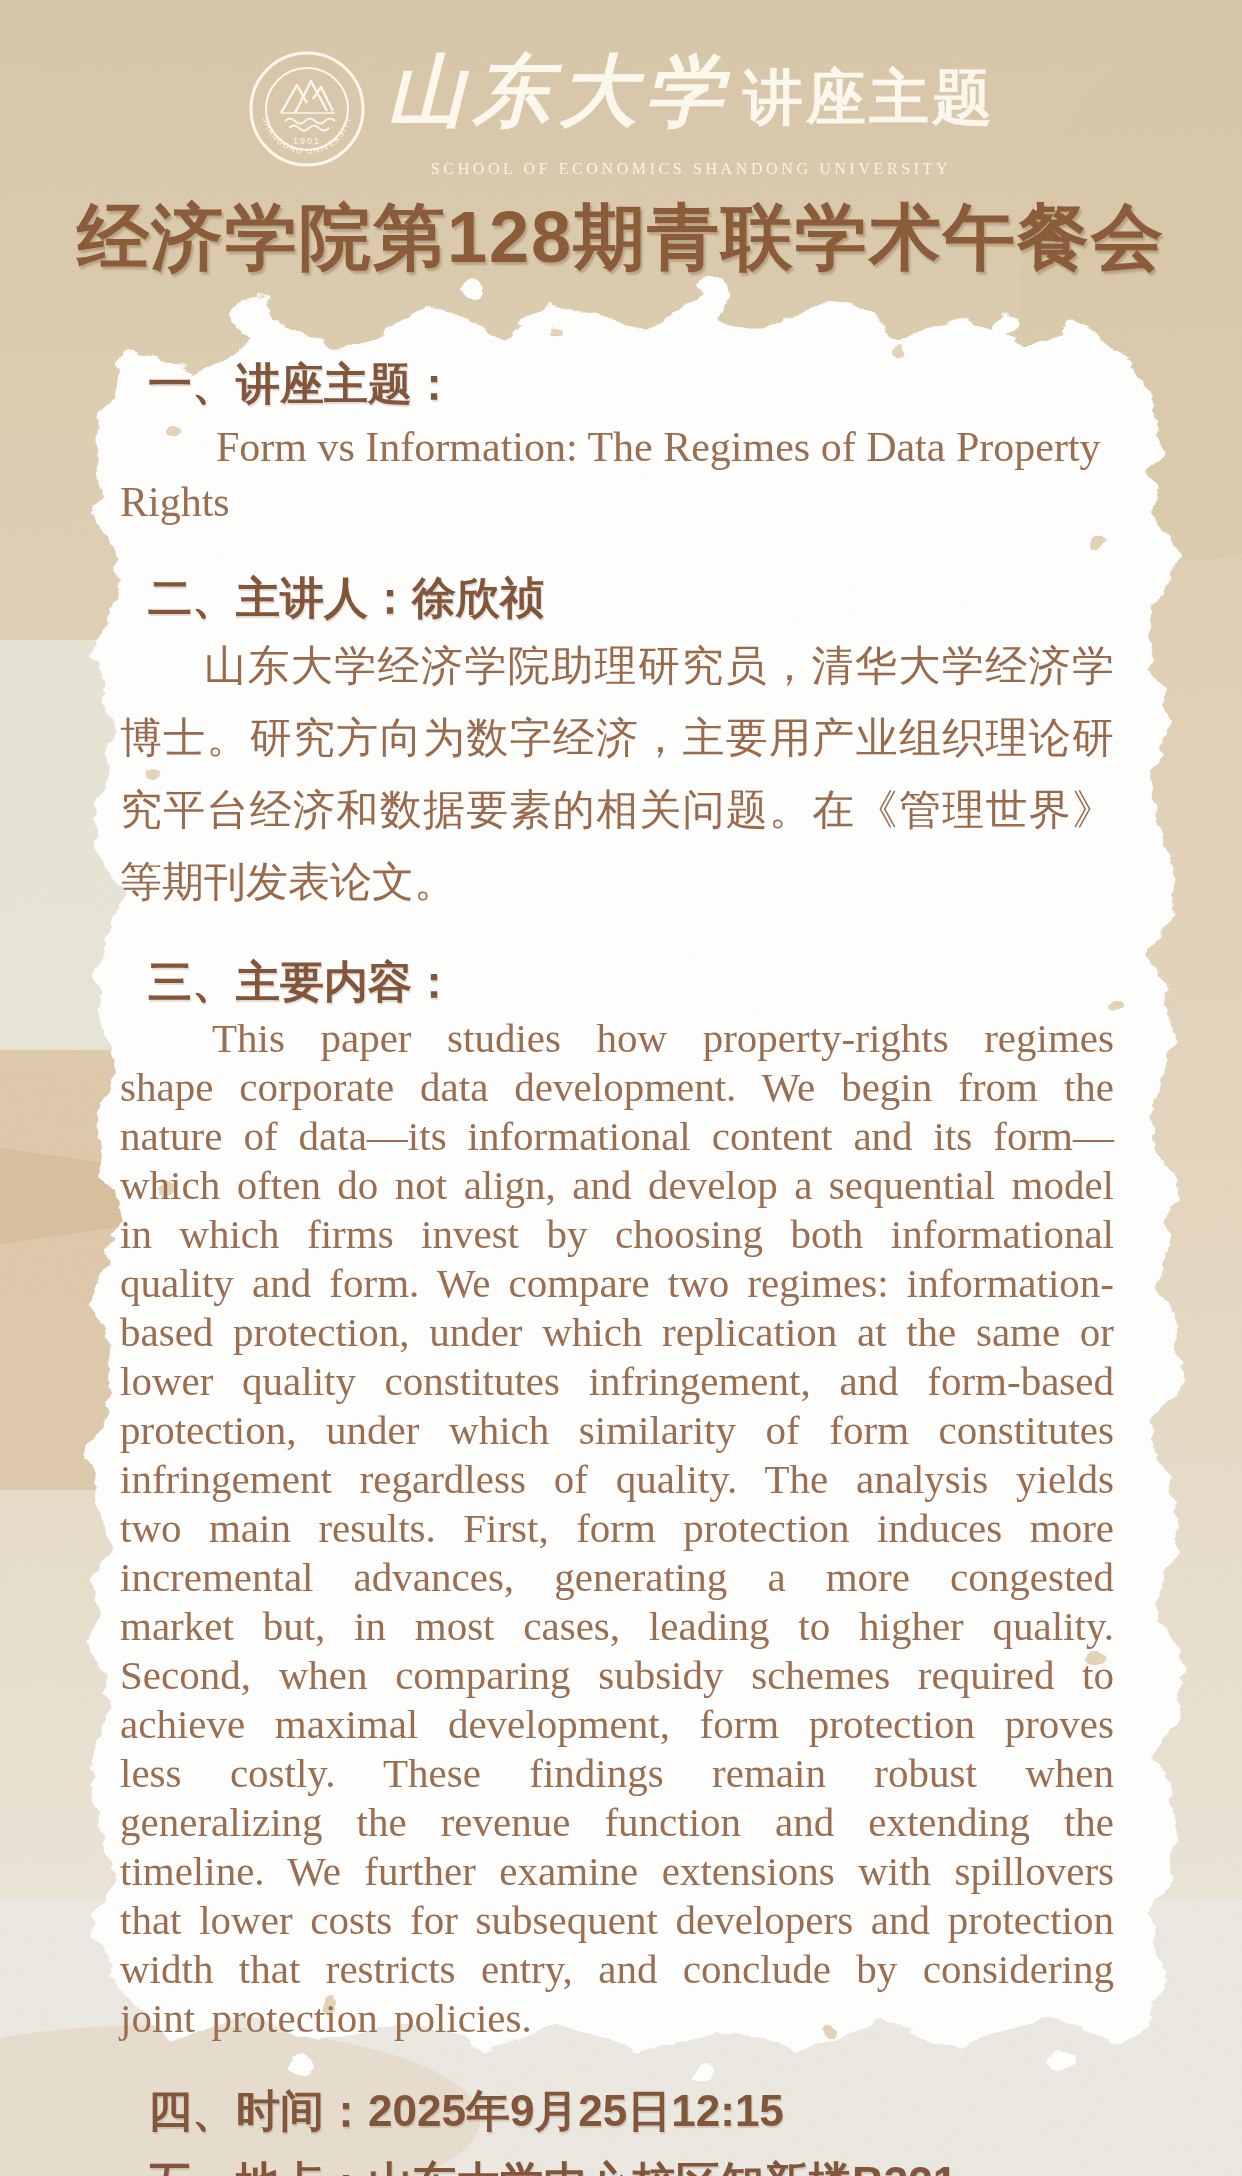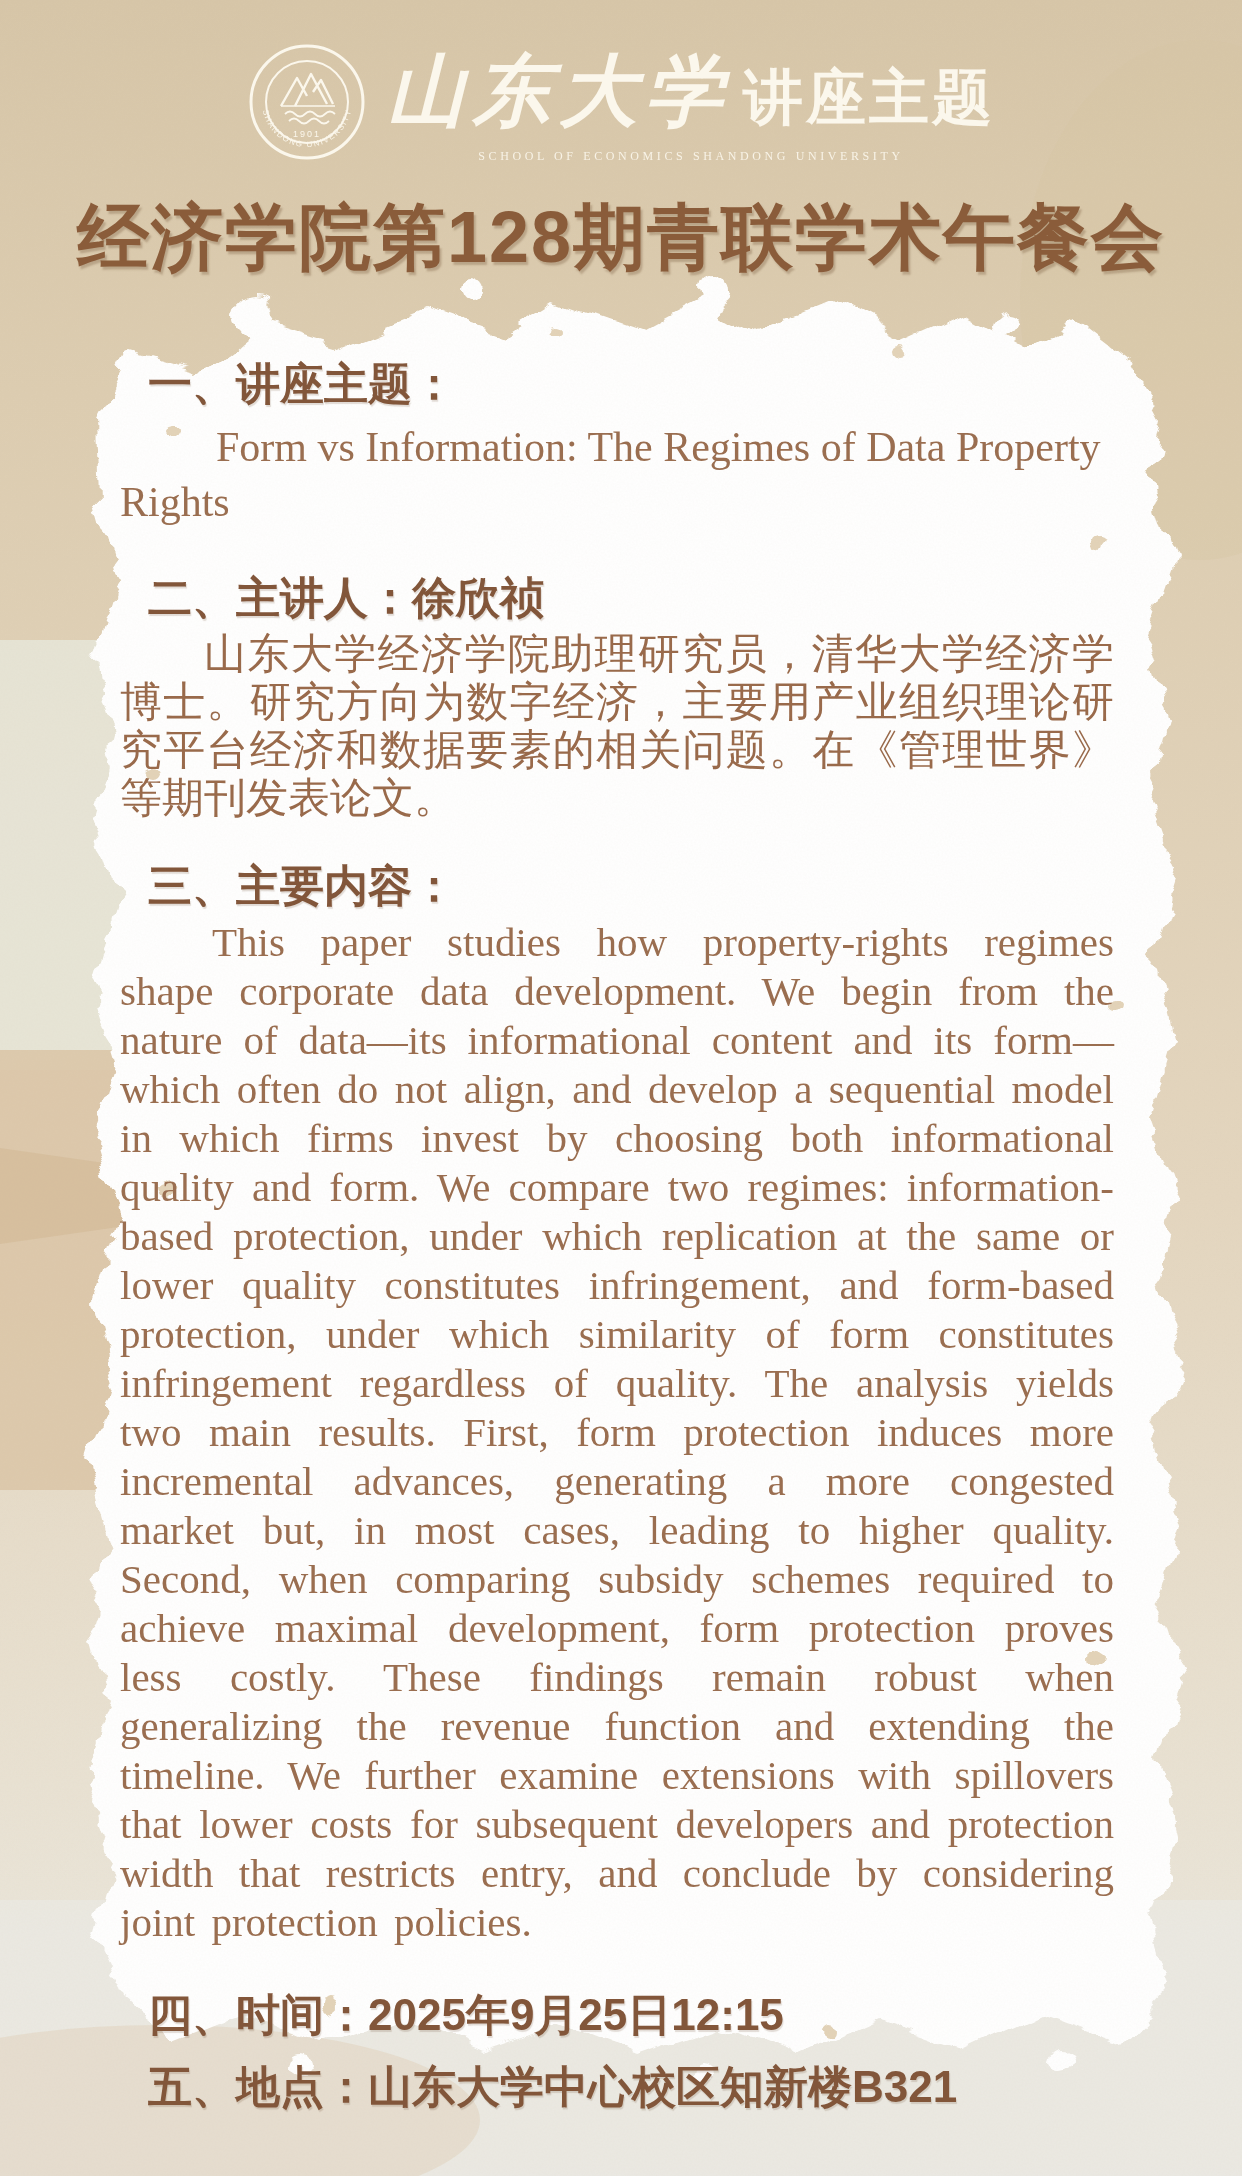--- a/index.html
+++ b/index.html
@@ -10,32 +10,32 @@
   }
   .bg { position:absolute; left:0; top:0; width:1242px; height:2176px; }
 
   
   .logo-row {
     position:absolute; top:40px; left:0; right:0;
     display:flex; justify-content:center; align-items:center; gap:20px;
     color:#fbf7ec;
   }
   .seal { width:120px; height:120px; flex:0 0 auto; }
-  .logo-text { display:flex; flex-direction:column; align-items:center; }
+  .logo-text { display:flex; flex-direction:column; align-items:center;gap:11px; }
   .logo-cn { display:flex; align-items:baseline; gap:12px; white-space:nowrap; }
   .logo-cn-calli {
     font-size:78px; font-style:italic; font-weight:700; letter-spacing:8px;
     font-family:"DejaVu Serif","Liberation Serif",serif;
   }
   .logo-cn-kai {
     font-size:60px; font-weight:700; letter-spacing:3px;
     font-family:"DejaVu Sans","Liberation Sans",sans-serif;
   }
   .logo-en {
-    margin-top:4px; font-size:12px; letter-spacing:3.6px; opacity:.92;
+    margin-top:4px; font-size:16px; letter-spacing:3.6px; opacity:.92;
     font-family:"Liberation Serif","DejaVu Serif",serif; white-space:nowrap;
   }
 
   
   .title {
     position:absolute; top:190px; left:0; width:100%; margin:0;
     text-align:center; font-size:72px; font-weight:800; letter-spacing:2px;
     color:#8a5c3a;
     font-family:"Liberation Sans","DejaVu Sans",sans-serif;
     text-shadow:2px 3px 2px rgba(101,67,40,.28);
@@ -48,21 +48,21 @@
     margin:0 0 0 28px; font-size:44px; line-height:56px; font-weight:800;
     color:#82563a;
     font-family:"Liberation Sans","DejaVu Sans",sans-serif;
     text-shadow:1px 2px 1px rgba(101,67,40,.18);
   }
   .para-en {
     margin:8px 0 0; font-size:42px; line-height:55px; color:#9a6e50;
     text-indent:96px;
   }
   .para-cn {
-    margin:4px 0 0; font-size:42px; line-height:48px; color:#996a4b;
+    margin:4px 0 0; font-size:42px; line-height:72px; color:#996a4b;
     text-indent:2em; text-align:justify;
   }
   .para-abs {
     margin:4px 0 0; font-size:41px; line-height:49px; color:#9a6e50;
     text-indent:92px; text-align:justify; word-spacing:6px;
   }
   .sec-speaker  { margin-top:40px; }
   .sec-abstract { margin-top:36px; }
   .sec-time     { margin-top:40px; }
   .sec-venue    { margin-top:16px; }

